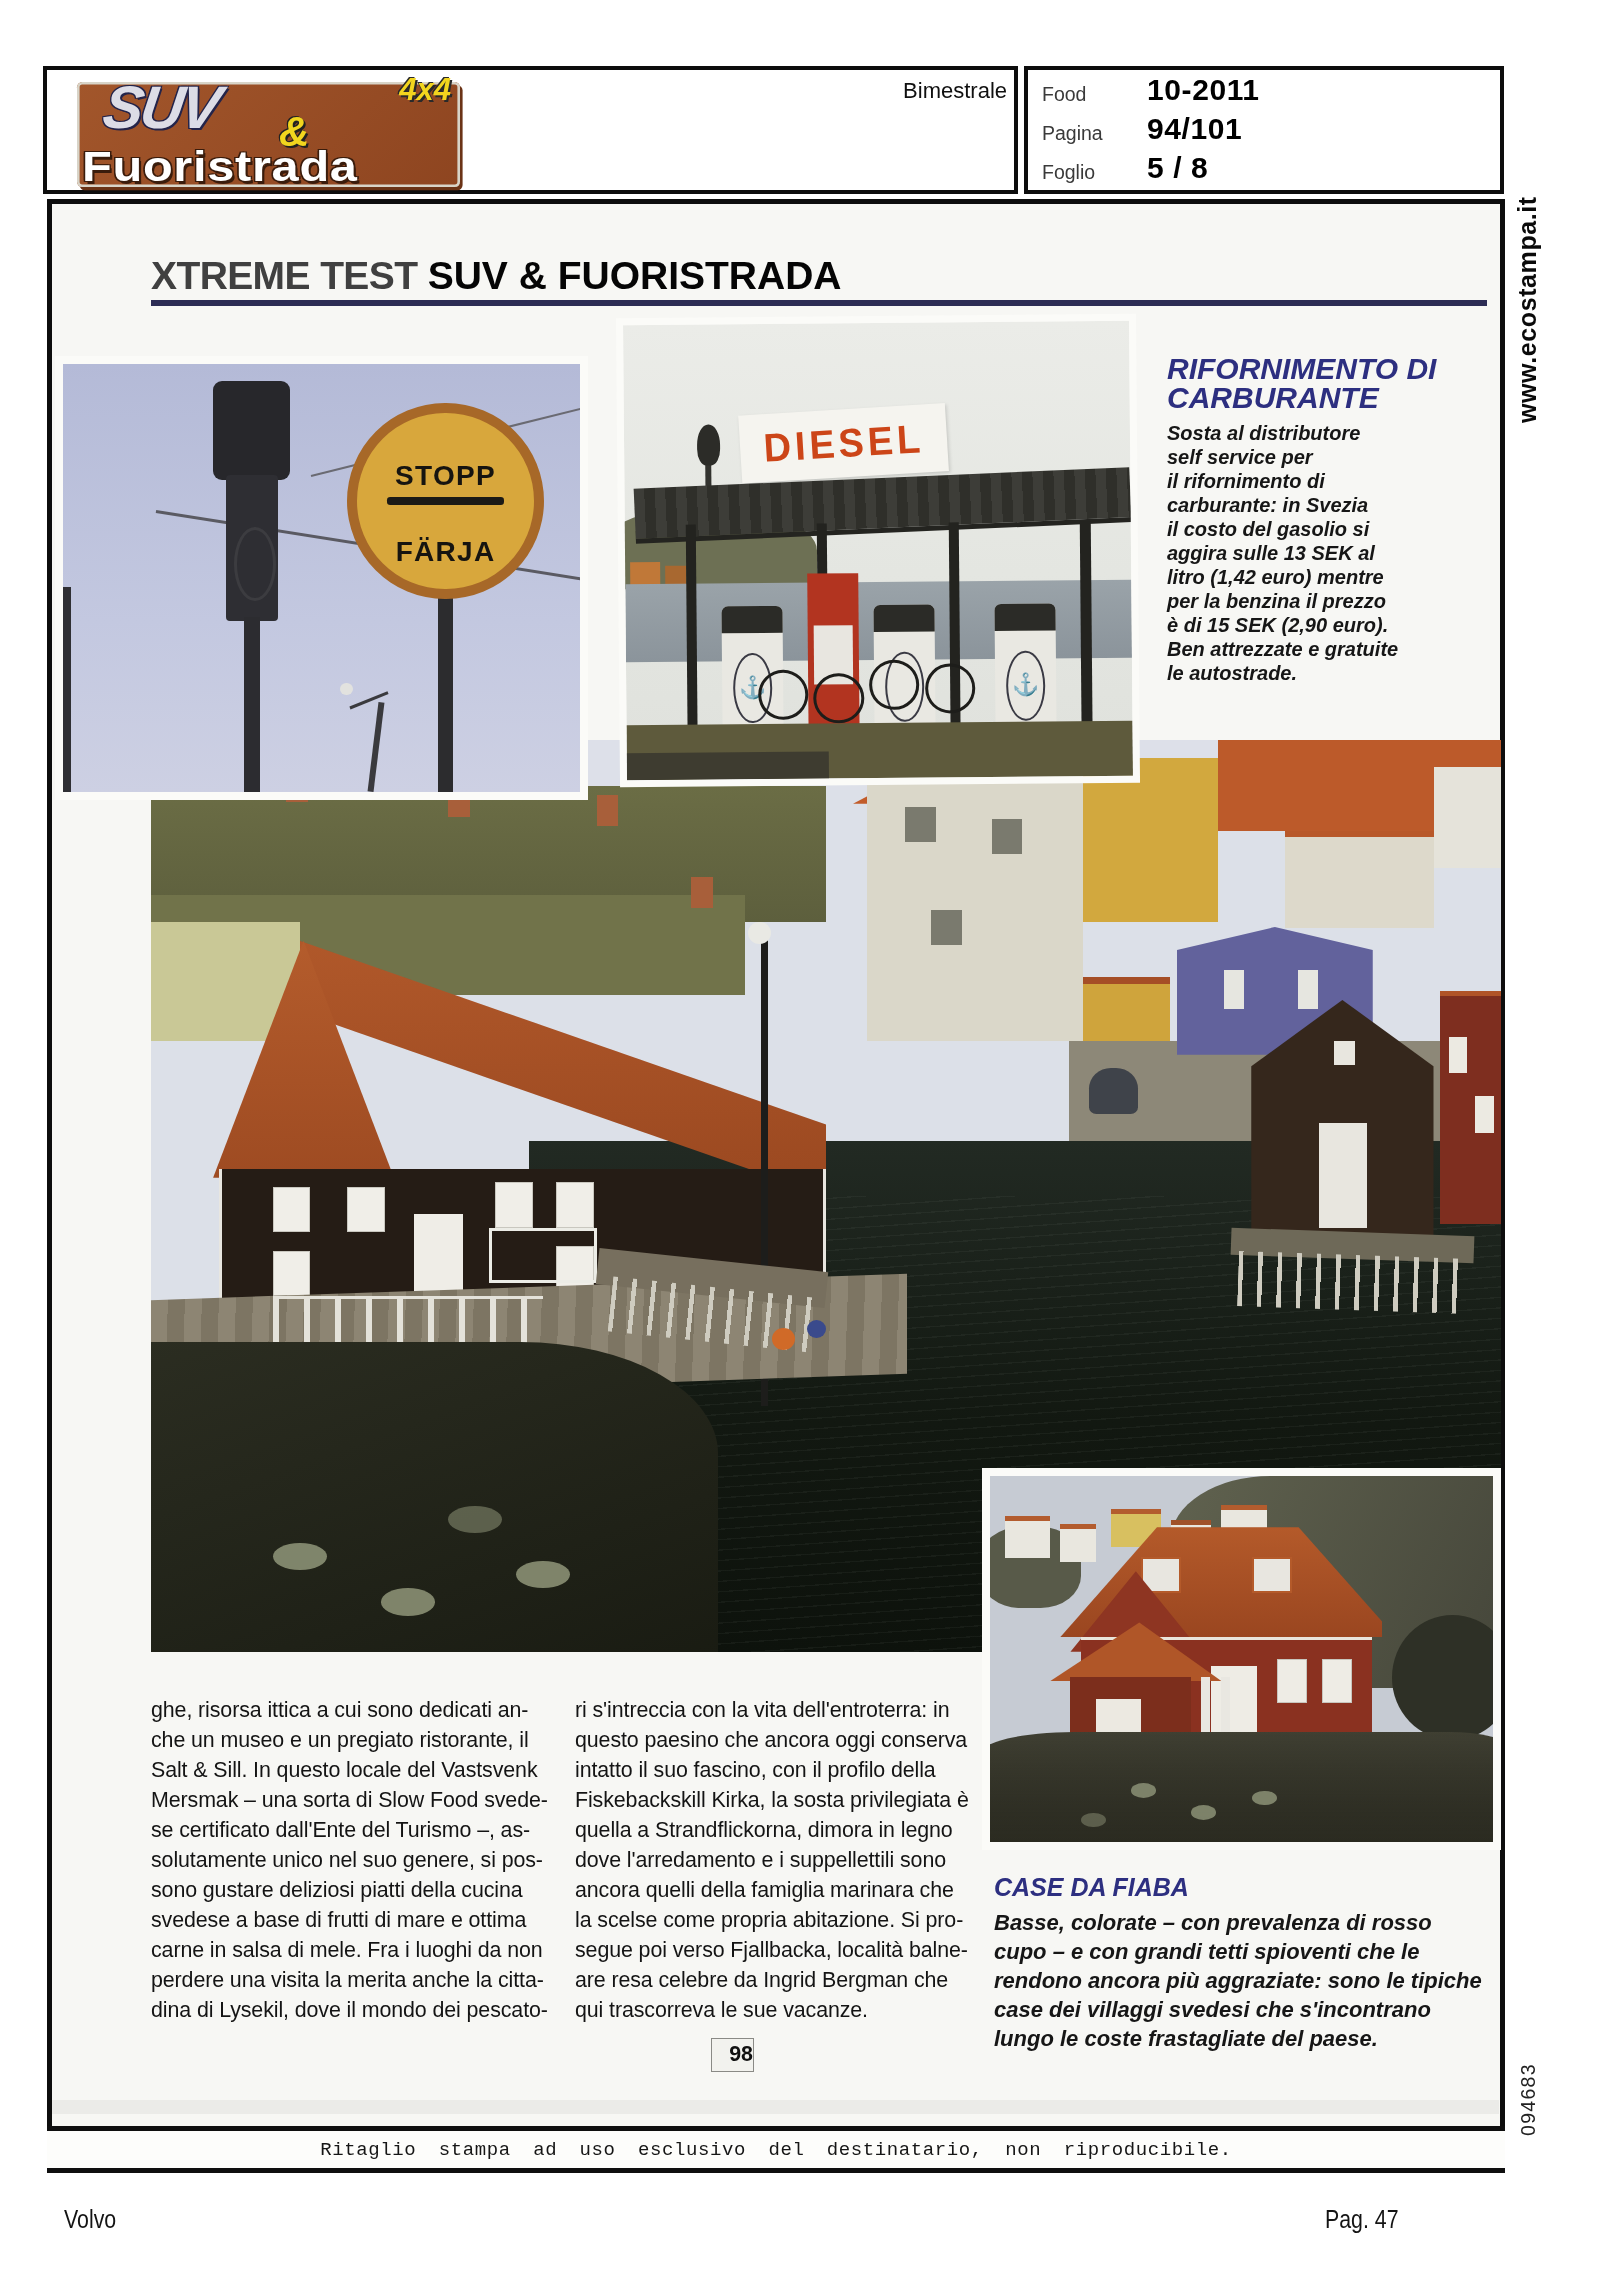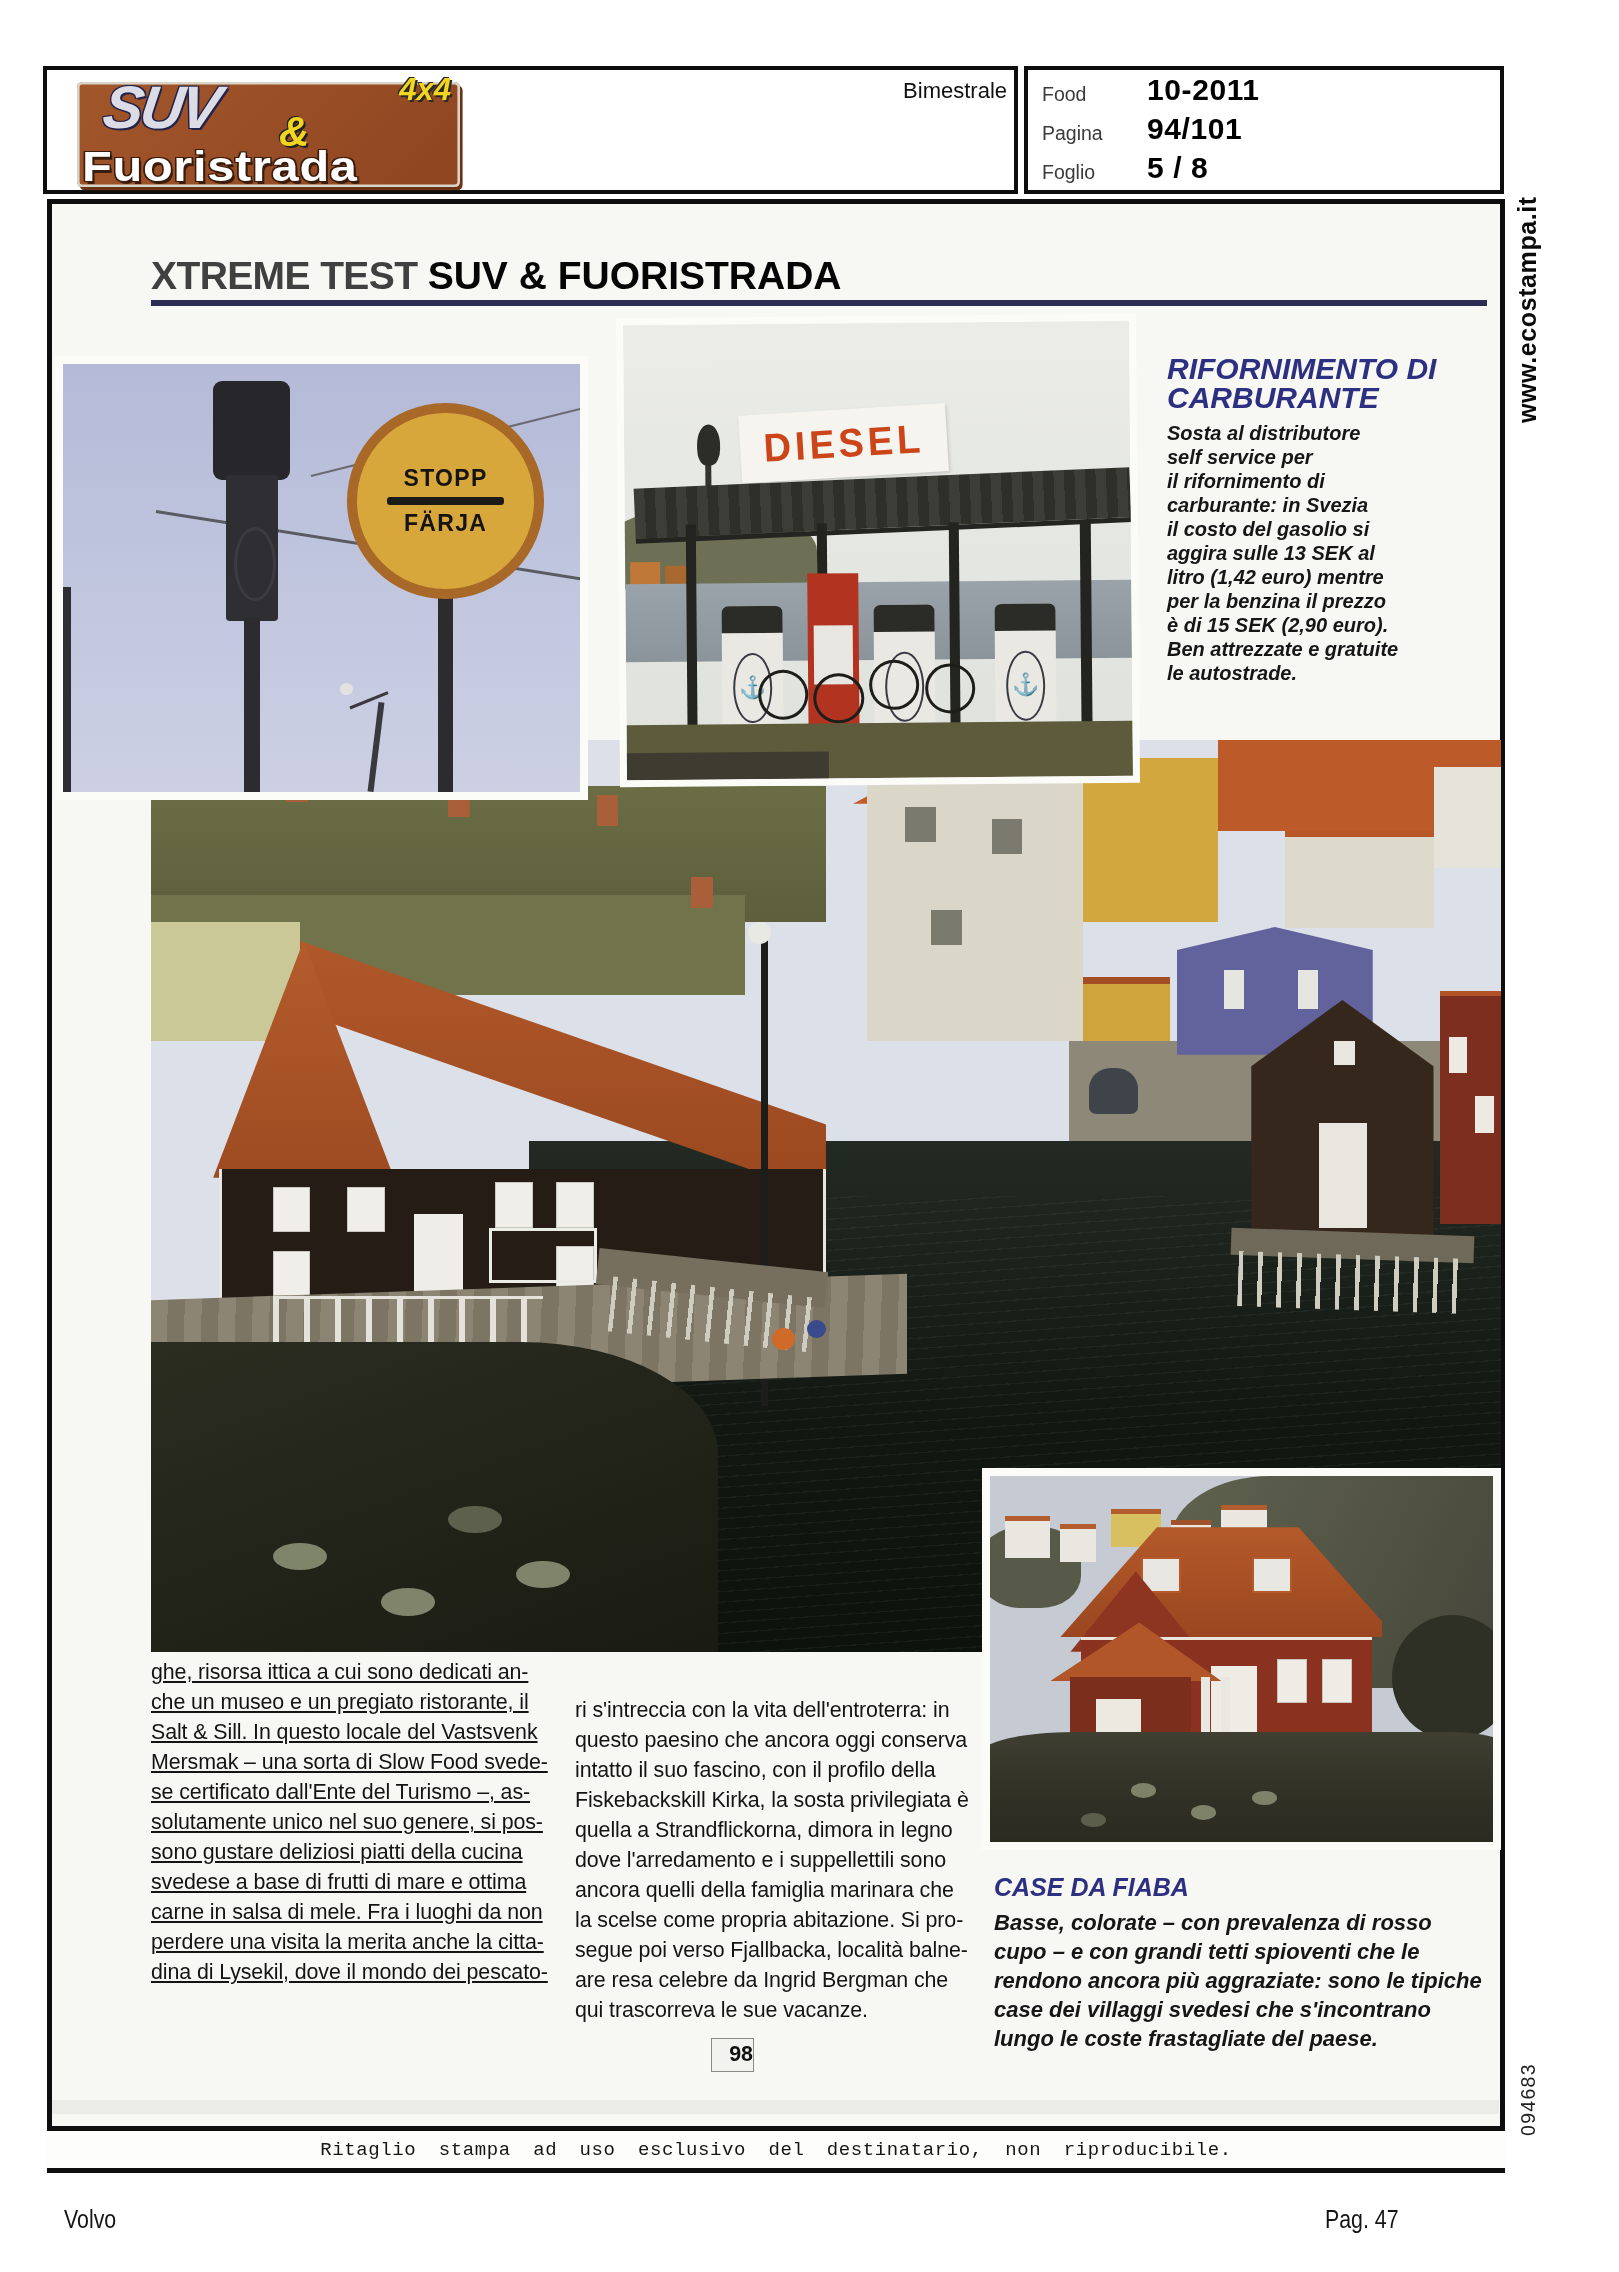--- a/index.html
+++ b/index.html
@@ -37,42 +37,42 @@
   .head-rule{left:151px;top:300px;width:1336px;height:5.8px;background:#2c2c54;}
 
   
   .cap-title{font-weight:bold;font-style:italic;color:#2d2f80;}
   .cap-body{font-weight:bold;font-style:italic;color:#161616;}
   .cap-fuel-title{left:1167px;top:354px;width:328px;font-size:30px;line-height:29px;}
   .cap-fuel-body{left:1167px;top:421px;width:328px;font-size:20px;line-height:24px;}
   .cap-house-title{left:994px;top:1872px;width:506px;font-size:25px;line-height:31px;}
   .cap-house-body{left:994px;top:1908px;width:506px;font-size:22px;line-height:29px;}
   .col{font-size:21.4px;line-height:30px;color:#141414;letter-spacing:-0.1px;}
-  .col-left{left:151px;top:1657px;width:425px;text-decoration:underline;}
+  .col-left{left:151px;top:1695px;width:425px;}
   .col-right{left:575px;top:1695px;width:419px;}
 
   .pagenum{left:711px;top:2038px;width:43px;height:34px;background:#f2f2ee;border:1.9px solid #8a8a86;box-sizing:border-box;text-align:right;font-size:21.4px;font-weight:bold;line-height:30px;color:#111;}
 
   
   .notice-strip{left:47px;top:2126px;width:1458px;height:47px;background:#fdfdfb;border-top:5.8px solid #0f0f0f;border-bottom:5.8px solid #0f0f0f;box-sizing:border-box;display:flex;align-items:center;justify-content:center;}
   .notice-text{font-family:"Liberation Mono",monospace;font-size:19px;color:#161616;word-spacing:10.4px;letter-spacing:0.6px;}
   .src{left:64px;top:2204px;font-size:26px;color:#141414;transform:scaleX(0.82);transform-origin:left top;}
   .pag{left:1325px;top:2204px;font-size:26px;color:#141414;transform:scaleX(0.82);transform-origin:left top;}
 
   
   .photo1{left:55px;top:356px;width:533px;height:444px;border:8.4px solid #fbfbf8;box-sizing:border-box;background:linear-gradient(180deg,#b4bad7 0%,#c3c8e0 60%,#cdd0e3 100%);z-index:5;overflow:hidden;}
   .p1-tl-head{left:29%;top:4%;width:15%;height:23%;background:#27272b;border-radius:9px;}
   .p1-tl-body{left:31.5%;top:26%;width:10%;height:34%;background:#2e2e33;border-radius:3.9px;}
   .p1-tl-coil{left:33%;top:38%;width:7%;height:16%;border:3.2px solid #3c3c40;border-radius:50%;background:transparent;}
   .p1-tl-pole{left:35%;top:59%;width:3.2%;height:41%;background:#2c2c30;}
   .p1-wire1{left:18%;top:34%;width:90%;height:2.6px;background:#5a5a62;transform:rotate(9deg);transform-origin:left center;}
   .p1-wire2{left:48%;top:26%;width:60%;height:1.9px;background:#6a6a72;transform:rotate(-14deg);transform-origin:left center;}
   .p1-leftpole{left:0;top:52%;width:1.6%;height:48%;background:#2f2f33;}
   .p1-circle{left:55%;top:9%;width:38%;height:46%;background:#d8a73c;border:10.4px solid #a76828;border-radius:50%;box-sizing:border-box;display:flex;flex-direction:column;align-items:center;justify-content:center;gap:5.2px;}
-  .p1-stop,.p1-ferry{font-size:23px;font-weight:bold;color:#161410;letter-spacing:1.3px;}
+  .p1-stop,.p1-ferry{font-size:28px;font-weight:bold;color:#161410;letter-spacing:1.3px;margin-top:26px;}
   .p1-bar{width:66%;height:7.1px;background:#1c1a16;border-radius:3.2px;}
   .p1-signpole{left:72.6%;top:54%;width:2.8%;height:46%;background:#2c2c2e;}
   .p1-plate{left:54%;top:62%;width:40%;height:27%;background:#d8a73c;border:2.6px solid #201e1a;box-sizing:border-box;display:flex;align-items:center;justify-content:center;text-align:center;font-size:18px;line-height:23px;font-weight:bold;color:#181610;border-radius:2.6px;}
   .p1-lamp-pole{left:60%;top:79%;width:1.2%;height:21%;background:#3a3a3e;transform:rotate(7deg);}
   .p1-lamp-arm{left:55%;top:76.5%;width:8%;height:3.2px;background:#3a3a3e;transform:rotate(-22deg);transform-origin:right center;}
   .p1-lamp-head{left:53.6%;top:74.5%;width:2.4%;height:2.8%;background:#e2e2df;border-radius:50%;}
 
   
   .photo2{left:618px;top:316px;width:520px;height:469px;border:7.8px solid #fbfbf8;box-sizing:border-box;background:linear-gradient(180deg,#ebece8 0%,#e4e6e1 55%,#dfe1dc 100%);z-index:5;overflow:hidden;transform:rotate(-0.5deg);}
   .p2-hill{left:-4%;top:40%;width:42%;height:18%;background:#6d7054;border-radius:45% 55% 10% 10%;}

